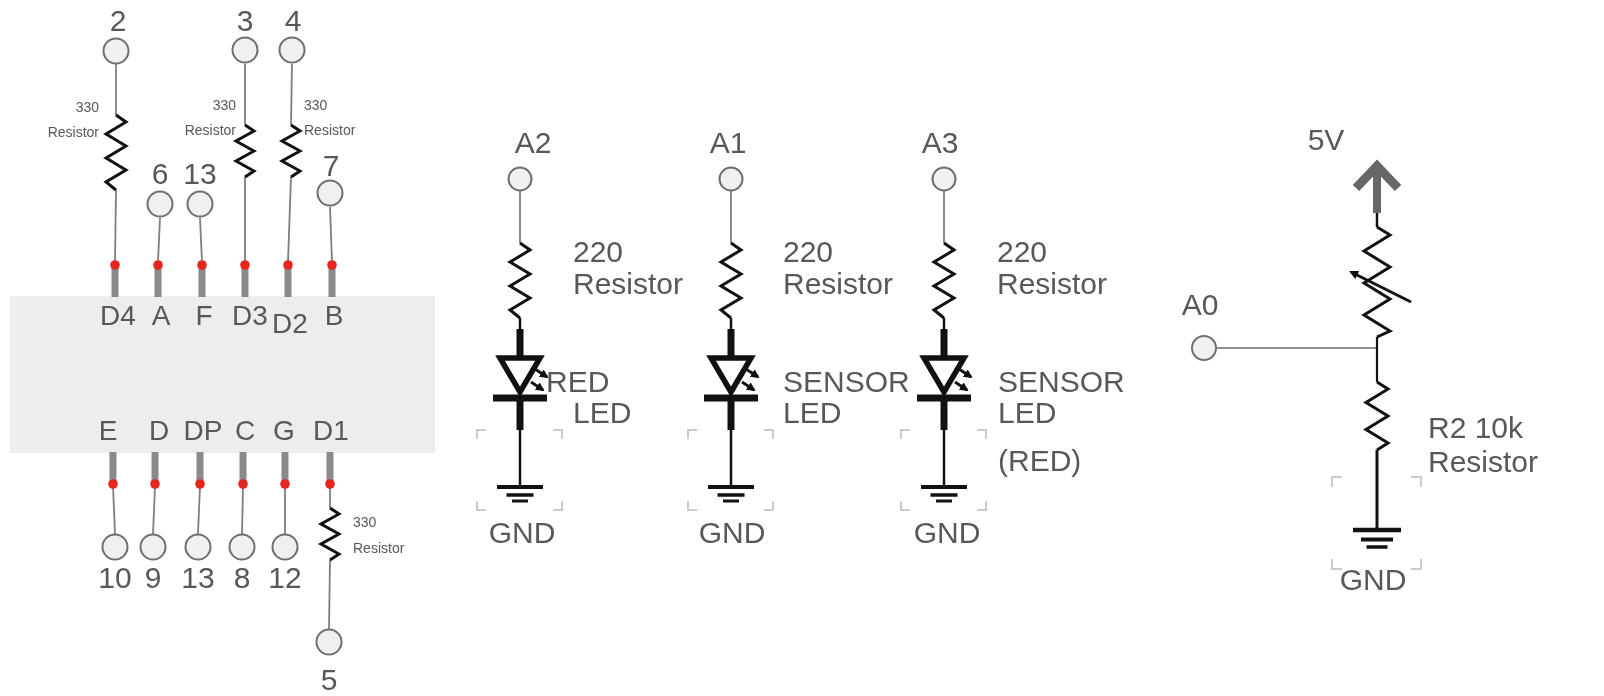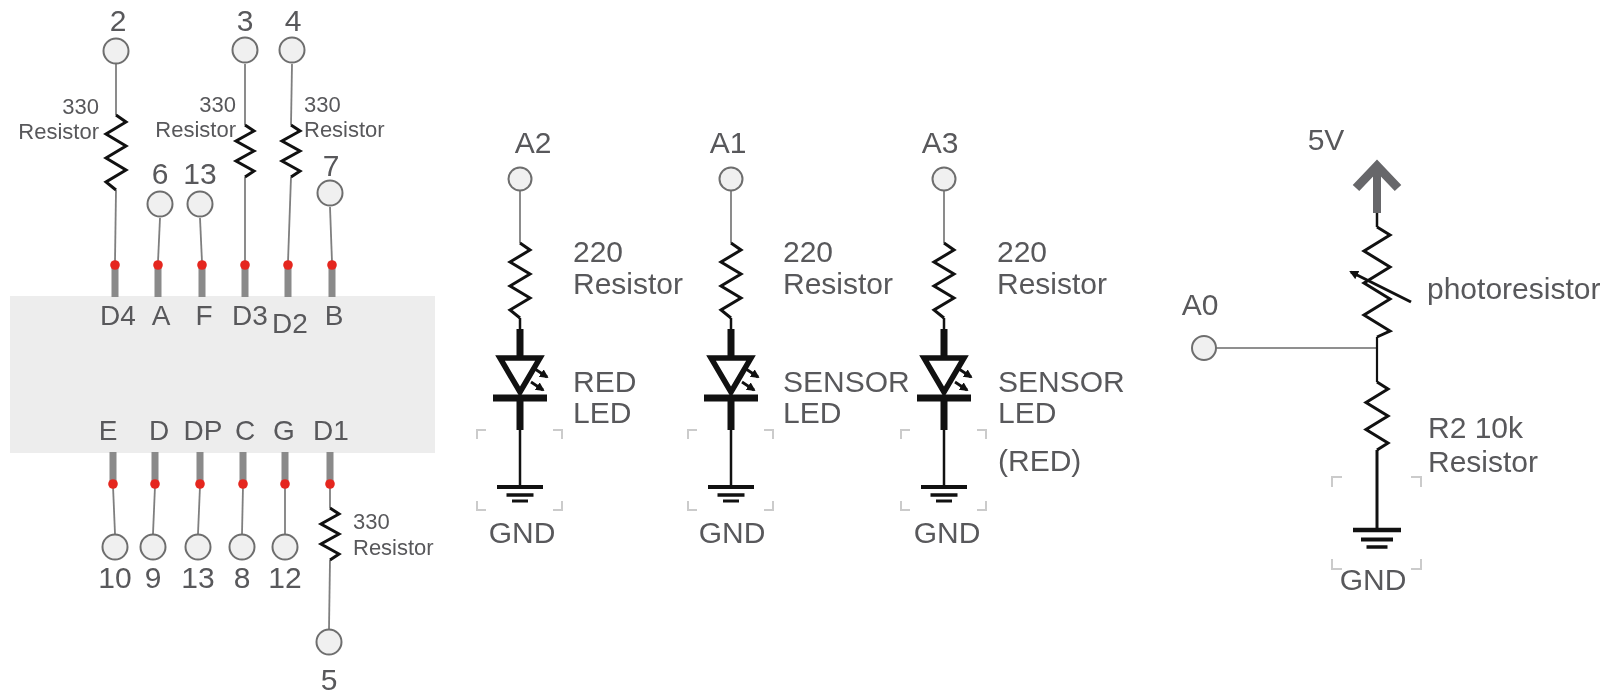--- a/index.html
+++ b/index.html
@@ -4,21 +4,21 @@
 <style>
   html,body{margin:0;padding:0;background:#ffffff;}
   #canvas{position:relative;width:1604px;height:696px;background:#ffffff;
           font-family:"Liberation Sans", sans-serif;overflow:hidden;}
   #wires-layer{position:absolute;left:0;top:0;}
   .t{position:absolute;color:#58585b;font-size:30px;line-height:1.05;white-space:nowrap;}
   .c{transform:translate(-50%,-50%);}
   .l{transform:translate(0,-50%);}
   .r{transform:translate(-100%,-50%);}
   .f28{font-size:28px;}
-  .f21{font-size:22px;}
+  .f21{font-size:14px;}
 </style>
 </head>
 <body>
 
 <div id="canvas">
 
 <svg id="wires-layer" width="1604" height="696" viewBox="0 0 1604 696">
   <defs>
     <marker id="ah" markerUnits="userSpaceOnUse" markerWidth="12" markerHeight="12" refX="7" refY="4.5" orient="auto">
       <path d="M0 0 L9 4.5 L0 9 Z" fill="#111111"></path>
@@ -253,39 +253,38 @@
 <span class="t c" style="left:115px;top:578px">10</span>
 <span class="t c" style="left:153px;top:578px">9</span>
 <span class="t c" style="left:198px;top:578px">13</span>
 <span class="t c" style="left:242px;top:578px">8</span>
 <span class="t c" style="left:285px;top:578px">12</span>
 <span class="t c" style="left:329px;top:680px">5</span>
 
 <span class="t c" style="left:533px;top:143px">A2</span>
 <span class="t l" style="left:573px;top:252px">220</span>
 <span class="t l" style="left:573px;top:284px">Resistor</span>
-<span class="t l" style="left:573px;top:382px">RED</span>
+<span class="t l" style="left:546px;top:382px">RED</span>
 <span class="t l" style="left:573px;top:413px">LED</span>
 <span class="t c" style="left:522px;top:533px">GND</span>
 
 <span class="t c" style="left:728px;top:143px">A1</span>
 <span class="t l" style="left:783px;top:252px">220</span>
 <span class="t l" style="left:783px;top:284px">Resistor</span>
 <span class="t l" style="left:783px;top:382px">SENSOR</span>
 <span class="t l" style="left:783px;top:413px">LED</span>
 <span class="t c" style="left:732px;top:533px">GND</span>
 
 <span class="t c" style="left:940px;top:143px">A3</span>
 <span class="t l" style="left:997px;top:252px">220</span>
 <span class="t l" style="left:997px;top:284px">Resistor</span>
 <span class="t l" style="left:998px;top:382px">SENSOR</span>
 <span class="t l" style="left:998px;top:413px">LED</span>
 <span class="t l" style="left:998px;top:461px">(RED)</span>
 <span class="t c" style="left:947px;top:533px">GND</span>
 
 <span class="t c" style="left:1326px;top:140px">5V</span>
-<span class="t l" style="left:1427px;top:289px">photoresistor</span>
 <span class="t c" style="left:1200px;top:305px">A0</span>
 <span class="t l" style="left:1428px;top:428px">R2 10k</span>
 <span class="t l" style="left:1428px;top:462px">Resistor</span>
 <span class="t c" style="left:1373px;top:580px">GND</span>
 
 </div>
 
 </body></html>

